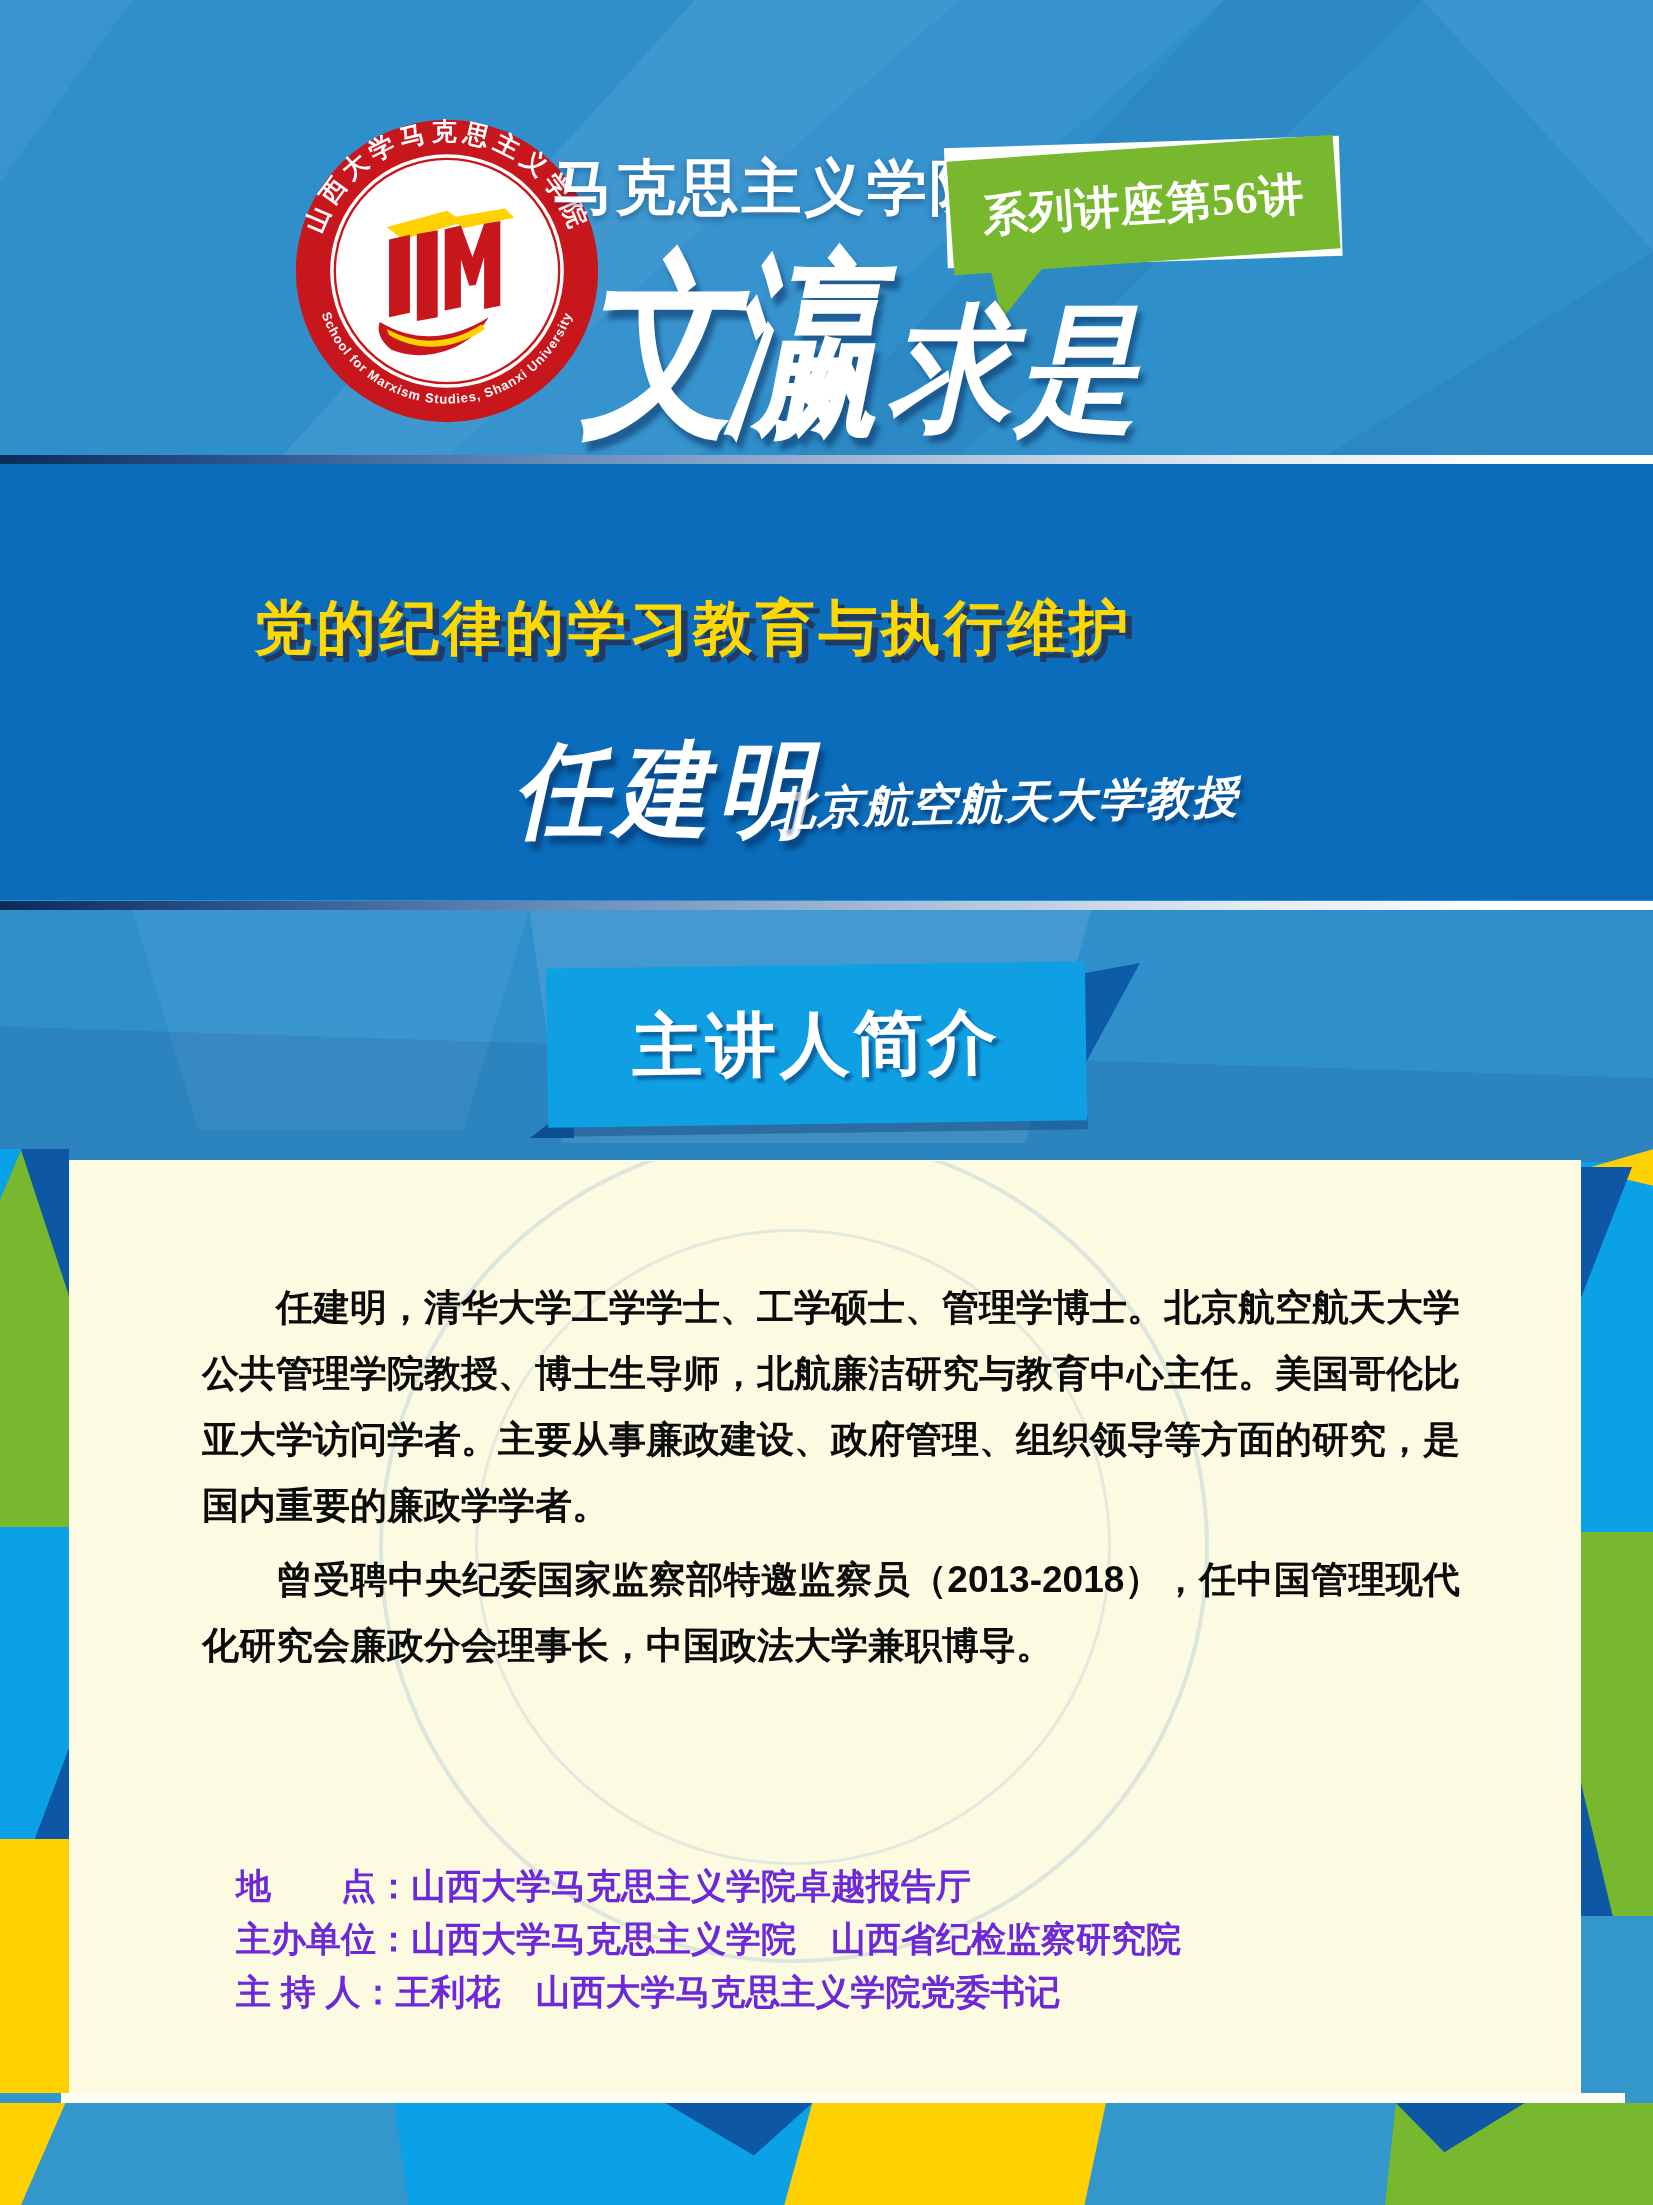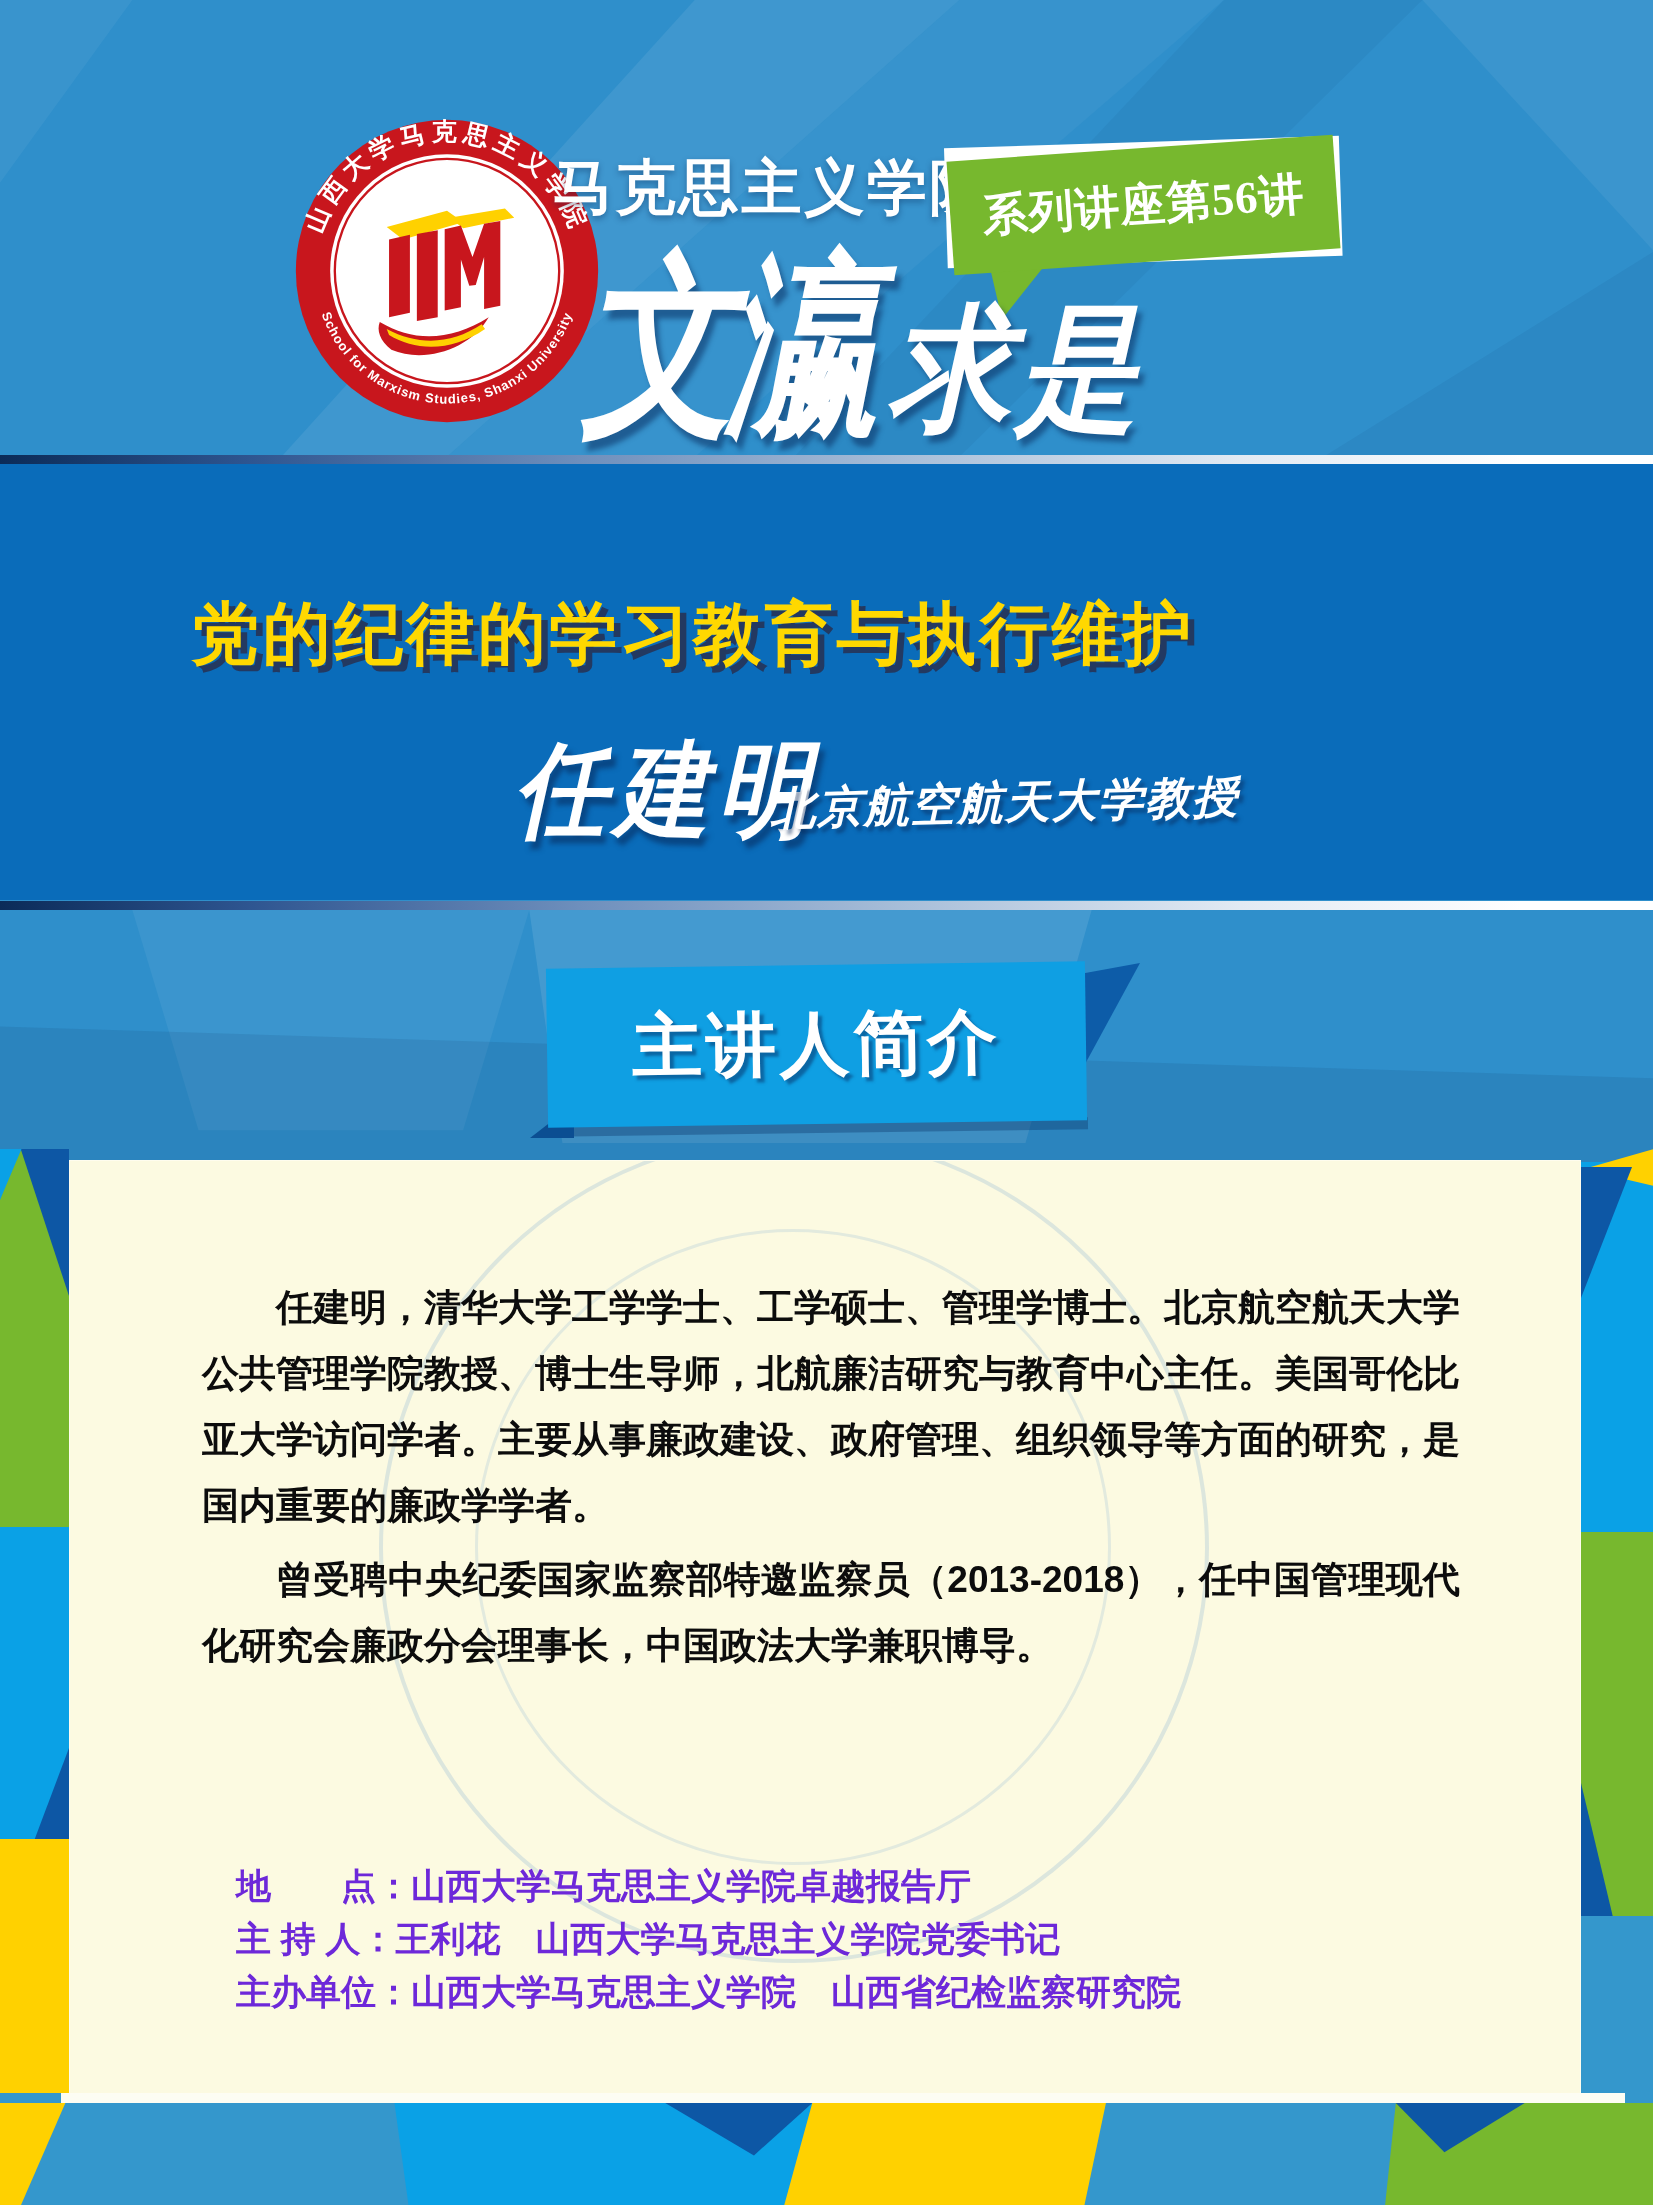--- a/index.html
+++ b/index.html
@@ -15,21 +15,21 @@
   .fd{background:rgba(8,40,80,.05);clip-path:polygon(74% 0,86% 0,58% 100%,48% 100%);}
   .fe{background:rgba(255,255,255,.05);clip-path:polygon(0 0,8% 0,0 40%);}
   .ff{background:rgba(8,40,80,.06);clip-path:polygon(100% 55%,100% 100%,80% 100%);}
   
   .strip{left:0;width:1654px;height:9.3px;
     background:linear-gradient(90deg,#0B2B58 0%,#2E5590 15%,#6E8FBC 35%,#A9BFD9 55%,#E2EAF3 75%,#FFFFFF 92%);}
   #strip1{top:455px;} #strip2{top:901px;}
   
   #band{left:0;top:464px;width:1654px;height:436px;background:#0A6CBA;}
   #lecture-title{left:0;top:589px;width:1386px;text-align:center;color:#FFD800;
-    font-size:68px;font-weight:800;letter-spacing:3.7px;
+    font-size:59px;font-weight:800;letter-spacing:3.7px;
     text-shadow:6.5px 5.6px 0 rgba(38,52,88,.9);}
   #speaker-name{left:514px;top:721px;color:#fff;font-family:"DejaVu Serif",serif;
     font-style:italic;font-weight:700;font-size:93px;letter-spacing:8.4px;
     transform:scaleY(1.12);transform-origin:top left;
     text-shadow:4.7px 6.5px 4.7px rgba(8,40,90,.55);}
   #speaker-title{left:770px;top:773px;color:#fff;font-family:"DejaVu Serif",serif;
     font-style:italic;font-weight:700;font-size:45px;letter-spacing:1.9px;
     transform:rotate(-1.5deg);text-shadow:3.7px 4.7px 3.7px rgba(8,40,90,.5);}
   
   #bg-lower{left:0;top:910px;width:1654px;height:1295px;background:#2F8FCB;overflow:hidden;}
@@ -162,22 +162,22 @@
 
   <div id="cream" class="abs">
     <div id="wm1" class="wm"></div>
     <div id="wm2" class="wm"></div>
     <div id="bio">
       <p>任建明，清华大学工学学士、工学硕士、管理学博士。北京航空航天大学公共管理学院教授、博士生导师，北航廉洁研究与教育中心主任。美国哥伦比亚大学访问学者。主要从事廉政建设、政府管理、组织领导等方面的研究，是国内重要的廉政学学者。</p>
       <p>曾受聘中央纪委国家监察部特邀监察员（2013-2018），任中国管理现代化研究会廉政分会理事长，中国政法大学兼职博导。</p>
     </div>
     <div id="info">
       <div class="info-row"><span>地　　点</span><span>：</span><span>山西大学马克思主义学院卓越报告厅</span></div>
+      <div class="info-row"><span>主办单位</span><span>：</span><span>山西大学马克思主义学院　山西省纪检监察研究院</span></div>
       <div class="info-row"><span>主 持 人</span><span>：</span><span>王利花　山西大学马克思主义学院党委书记</span></div>
-      <div class="info-row"><span>主办单位</span><span>：</span><span>山西大学马克思主义学院　山西省纪检监察研究院</span></div>
     </div>
   </div>
 
   <div class="shape" style="left:0;top:1149px;width:69px;height:378px;background:#77B82E"></div>
   <div class="shape" style="left:0;top:1149px;width:69px;height:147px;background:#0D57A5;clip-path:polygon(30% 0,100% 0,100% 100%)"></div>
   <div class="shape" style="left:0;top:1149px;width:21.5px;height:51px;background:#0AA1E6;clip-path:polygon(0 0,100% 0,0 100%)"></div>
   <div class="shape" style="left:0;top:1527px;width:69px;height:312px;background:#0AA1E6"></div>
   <div class="shape" style="left:0;top:1748px;width:69px;height:135px;background:#0D57A5;clip-path:polygon(100% 0,100% 100%,30% 95%)"></div>
   <div class="shape" style="left:0;top:1839px;width:69px;height:254px;background:#FFD100"></div>
 

